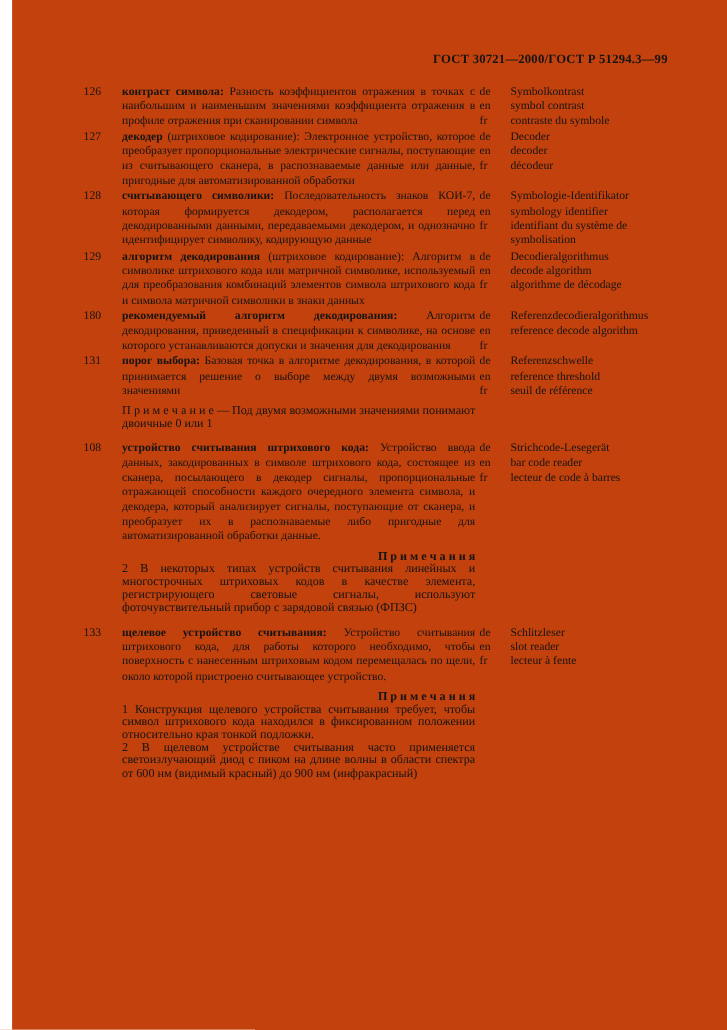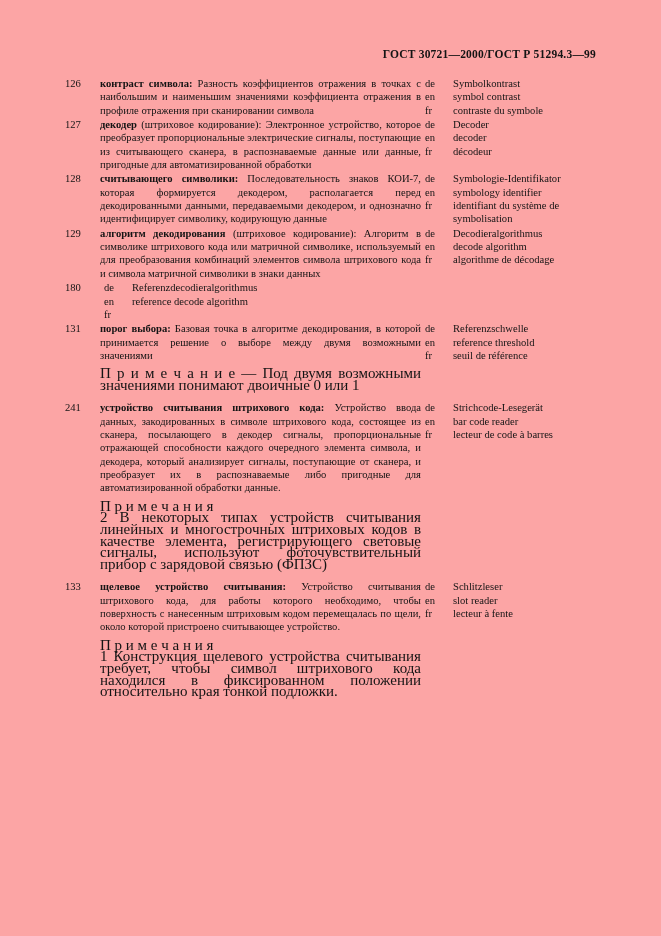--- a/index.html
+++ b/index.html
@@ -4,44 +4,44 @@
 <style>
   * { margin: 0; padding: 0; box-sizing: border-box; }
   html, body { background: #ffffff; }
   body {
     width: 661px; height: 936px;
     font-family: "Liberation Serif", "DejaVu Serif", serif;
     color: #141414;
     position: relative;
     overflow: hidden;
   }
-  .page { position: absolute; inset: 0; background: #fca5a5; }
+  .page { position: absolute; inset: 0; background: #c2410c; margin-left: 11px; }
   .header {
     position: absolute; top: 48px; left: 65px; width: 531px;
     text-align: right; font-weight: bold; font-size: 11.5px;
     letter-spacing: 0.2px;
   }
   .content {
     position: absolute; top: 77px; left: 65px; width: 531px;
     font-size: 10.6px; line-height: 13.35px;
   }
   .entry { display: flex; align-items: flex-start; margin-bottom: 1px; }
   .entry-num { width: 35px; flex-shrink: 0; }
   .entry-body { width: 321px; flex-shrink: 0; }
   .entry-def { text-align: justify; }
   .term { font-weight: bold; }
   .entry-trans { margin-left: 4px; flex: 1; min-width: 0; }
   .trans-row { display: flex; align-items: flex-start; }
   .trans-lang { width: 28px; flex-shrink: 0; }
   .trans-text { flex: 1; min-width: 0; }
   .note-block {
-    font-size: 15px; line-height: 11.6px;
+    font-size: 11px; line-height: 11.6px;
     margin: 6px 0 9px 0; text-align: justify;
   }
-  .note-heading-line { text-align: left; }
+  .note-heading-line { text-align: right; font-weight: bold; }
   .page-number {
     position: absolute; top: 824px; left: 65px; width: 531px;
     text-align: right; font-size: 10.6px;
   }
 </style>
 </head>
 <body>
 
 <div class="page">
   <div class="header">ГОСТ 30721—2000/ГОСТ Р 51294.3—99</div>
@@ -121,20 +121,23 @@
             <span class="trans-text">decode algorithm</span>
           </div>
           <div class="trans-row">
             <span class="trans-lang">fr</span>
             <span class="trans-text">algorithme de décodage</span>
           </div>
         </div>
       </div>
       <div class="entry">
         <div class="entry-num">180</div>
+        <div class="entry-body">
+          <div class="entry-def"><span class="term">рекомендуемый алгоритм декодирования:</span><span> Алгоритм декодирования, приведенный в спецификации к символике, на основе которого устанавливаются допуски и значения для декодирования</span></div>
+        </div>
         <div class="entry-trans">
           <div class="trans-row">
             <span class="trans-lang">de</span>
             <span class="trans-text">Referenzdecodieralgorithmus</span>
           </div>
           <div class="trans-row">
             <span class="trans-lang">en</span>
             <span class="trans-text">reference decode algorithm</span>
           </div>
           <div class="trans-row">
@@ -159,21 +162,21 @@
             <span class="trans-lang">en</span>
             <span class="trans-text">reference threshold</span>
           </div>
           <div class="trans-row">
             <span class="trans-lang">fr</span>
             <span class="trans-text">seuil de référence</span>
           </div>
         </div>
       </div>
       <div class="entry">
-        <div class="entry-num">241</div>
+        <div class="entry-num">108</div>
         <div class="entry-body">
           <div class="entry-def"><span class="term">устройство считывания штрихового кода:</span><span> Устройство ввода данных, закодированных в символе штрихового кода, состоящее из сканера, посылающего в декодер сигналы, пропорциональные отражающей способности каждого очередного элемента символа, и декодера, который анализирует сигналы, поступающие от сканера, и преобразует их в распознаваемые либо пригодные для автоматизированной обработки данные.</span></div>
           <div class="note-block">
             <div class="note-heading-line">П р и м е ч а н и я</div>
             <div>2 В некоторых типах устройств считывания линейных и многострочных штриховых кодов в качестве элемента, регистрирующего световые сигналы, используют фоточувствительный прибор с зарядовой связью (ФПЗС)</div>
           </div>
         </div>
         <div class="entry-trans">
           <div class="trans-row">
             <span class="trans-lang">de</span>
@@ -189,20 +192,21 @@
           </div>
         </div>
       </div>
       <div class="entry">
         <div class="entry-num">133</div>
         <div class="entry-body">
           <div class="entry-def"><span class="term">щелевое устройство считывания:</span><span> Устройство считывания штрихового кода, для работы которого необходимо, чтобы поверхность с нанесенным штриховым кодом перемещалась по щели, около которой пристроено считывающее устройство.</span></div>
           <div class="note-block">
             <div class="note-heading-line">П р и м е ч а н и я</div>
             <div>1 Конструкция щелевого устройства считывания требует, чтобы символ штрихового кода находился в фиксированном положении относительно края тонкой подложки.</div>
+            <div>2 В щелевом устройстве считывания часто применяется светоизлучающий диод с пиком на длине волны в области спектра от 600 нм (видимый красный) до 900 нм (инфракрасный)</div>
           </div>
         </div>
         <div class="entry-trans">
           <div class="trans-row">
             <span class="trans-lang">de</span>
             <span class="trans-text">Schlitzleser</span>
           </div>
           <div class="trans-row">
             <span class="trans-lang">en</span>
             <span class="trans-text">slot reader</span>

